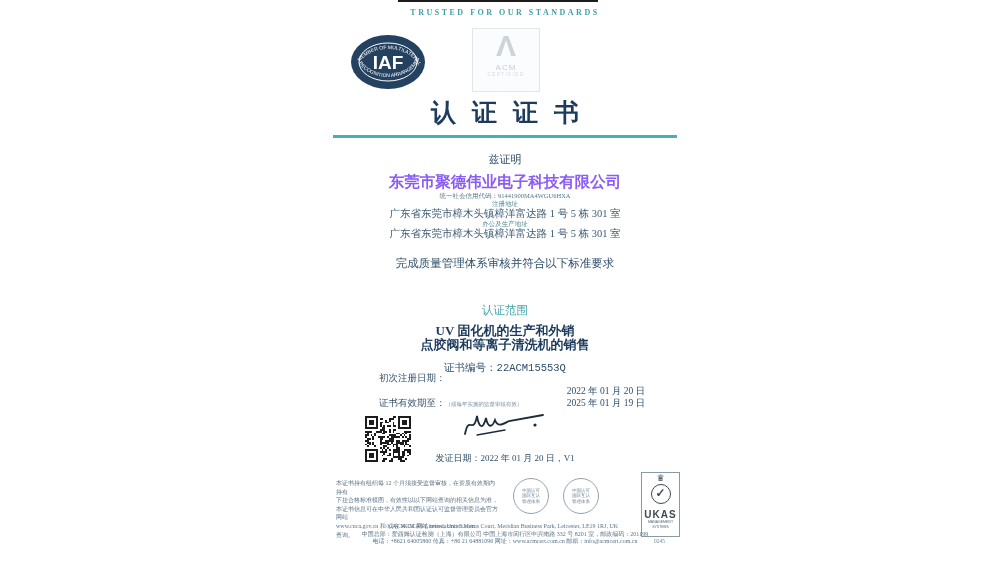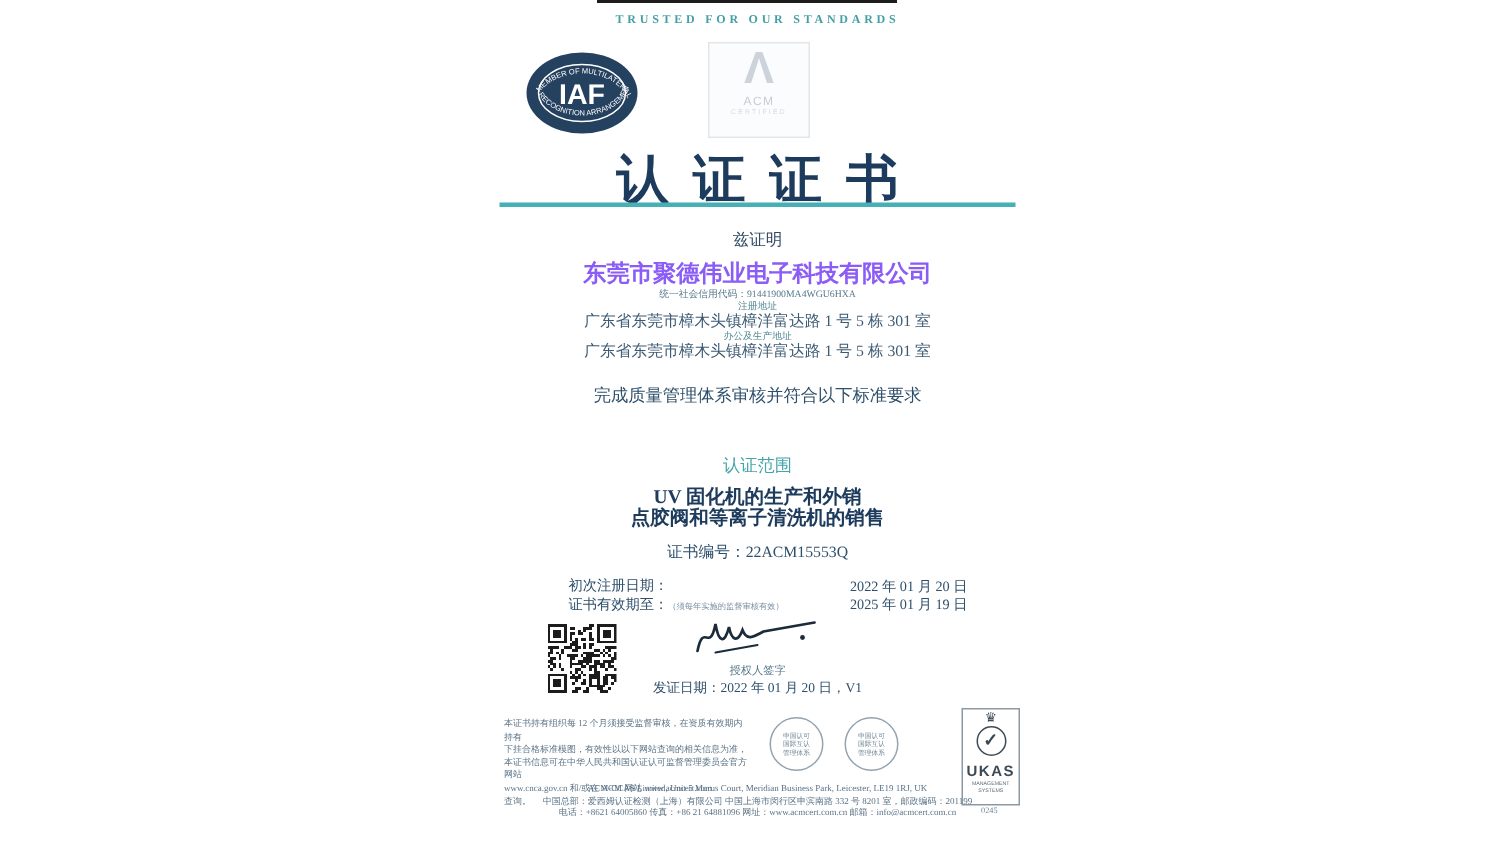--- a/index.html
+++ b/index.html
@@ -14,33 +14,33 @@
   .iaf{left:16px;top:33px;width:78px;height:58px;}
   .badge{left:139px;top:28px;width:66px;height:62px;border:1px solid #e3e6e9;background:#fbfcfd;text-align:center;}
   .badge .mark{font-size:30px;line-height:34px;color:#ccd3da;font-weight:bold;font-family:"Liberation Sans",sans-serif;}
   .badge .l1{font-size:8px;color:#c6cdd5;letter-spacing:1px;font-family:"Liberation Sans",sans-serif;}
   .badge .l2{font-size:4.5px;color:#d4dae0;letter-spacing:1.5px;font-family:"Liberation Sans",sans-serif;}
   .acmlogo{left:243px;top:40px;width:90px;height:40px;font-family:"Liberation Sans",sans-serif;}
   .acmlogo .txt{font-size:31px;font-weight:900;color:#1d3b5c;letter-spacing:0px;line-height:34px;}
   .acmlogo .tri{position:absolute;left:3px;top:26px;width:0;height:0;border-left:5px solid transparent;
                 border-right:5px solid transparent;border-bottom:8px solid #45a5aa;}
   
-  .title{top:96px;font-size:35px;font-weight:bold;color:#1d3b5c;letter-spacing:16px;padding-left:16px;box-sizing:border-box;text-align:center;}
+  .title{top:96px;font-size:25px;font-weight:bold;color:#1d3b5c;letter-spacing:16px;padding-left:16px;box-sizing:border-box;text-align:center;}
   .divider{left:0;top:135px;width:100%;height:2.5px;background:#47b0b6;}
   .intro{top:152px;font-size:11px;color:#2e4a62;}
   .company{top:172px;font-size:15.5px;font-weight:bold;color:#8b5cf6;}
   .tiny{font-size:6.5px;color:#55788d;}
   .tinylabel{font-size:6.5px;color:#4f8791;}
   .addr{font-size:10.5px;color:#3c5a73;}
   .statement{top:256px;font-size:11.5px;color:#2e4f6b;}
   .iso{top:275px;font-size:17.5px;color:#1d3b5c;letter-spacing:1px;}
   .scopelabel{top:303px;font-size:11.5px;color:#45a5aa;}
   .scope1{top:322px;font-size:13px;font-weight:bold;color:#1d3b5c;}
   .scope2{top:336px;font-size:13px;font-weight:bold;color:#1d3b5c;}
-  .certno{top:361px;font-size:10.5px;color:#2e4f6b;}
+  .certno{top:361px;font-size:10.5px;color:#2e4f6b;font-family:Liberation Mono, monospace;}
   
   .dlabel{left:46px;font-size:9.5px;color:#2e4f6b;}
   .dnote{font-size:5.5px;color:#7a8fa0;}
   .dvalue{right:32px;font-size:9.5px;color:#2e4f6b;text-align:right;}
   
   .qr{left:32px;top:416px;width:46px;height:46px;}
   .sig{left:122px;top:408px;width:104px;height:34px;}
   .signlabel{top:442px;font-size:7.5px;color:#55788d;}
   .issue{top:452px;font-size:9px;color:#2e4f6b;}
   
@@ -106,21 +106,21 @@
     <div class="abs ctr addr" style="top:207px;">广东省东莞市樟木头镇樟洋富达路 1 号 5 栋 301 室</div>
     <div class="abs ctr tinylabel" style="top:220px;">办公及生产地址</div>
     <div class="abs ctr addr" style="top:227px;">广东省东莞市樟木头镇樟洋富达路 1 号 5 栋 301 室</div>
 
     <div class="abs ctr statement">完成质量管理体系审核并符合以下标准要求</div>
     <div class="abs ctr scopelabel">认证范围</div>
     <div class="abs ctr scope1">UV 固化机的生产和外销</div>
     <div class="abs ctr scope2">点胶阀和等离子清洗机的销售</div>
     <div class="abs ctr certno">证书编号：22ACM15553Q</div>
 
-    <div class="abs dlabel" style="top:384px;">初次注册日期：</div>
+    <div class="abs dlabel" style="top:372px;">初次注册日期：</div>
     <div class="abs dvalue" style="top:385px;">2022 年 01 月 20 日</div>
     <div class="abs dlabel" style="top:397px;">
       <span>证书有效期至：</span><span class="dnote">（须每年实施的监督审核有效）</span>
     </div>
     <div class="abs dvalue" style="top:397px;">2025 年 01 月 19 日</div>
 
     <div class="abs qr">
       <svg id="qrsvg" width="46" height="46" viewBox="0 0 25 25" shape-rendering="crispEdges">
         <rect x="0" y="0" width="25" height="25" fill="#ffffff"></rect>
         <g fill="#1c1c1c">
@@ -336,21 +336,20 @@
       </svg>
     </div>
 
     <div class="abs sig">
       <svg width="104" height="34" viewBox="0 0 104 34">
         <path d="M10,26 C14,6 18,28 22,8 C24,20 28,22 31,10 C33,20 37,20 40,12 C43,20 48,16 54,13 L88,7" fill="none" stroke="#1c2b3a" stroke-width="1.8" stroke-linecap="round"></path>
         <path d="M22,27 L50,22" fill="none" stroke="#1c2b3a" stroke-width="1.4" stroke-linecap="round"></path>
         <circle cx="80" cy="17" r="1.6" fill="#1c2b3a"></circle>
       </svg>
     </div>
-    <div class="abs ctr signlabel">授权人签字</div>
     <div class="abs ctr issue">发证日期：2022 年 01 月 20 日，V1</div>
 
     <div class="abs notice">
       <div>本证书持有组织每 12 个月须接受监督审核，在资质有效期内持有</div>
       <div>下挂合格标准模图，有效性以以下网站查询的相关信息为准，</div>
       <div>本证书信息可在中华人民共和国认证认可监督管理委员会官方网站</div>
       <div>www.cnca.gov.cn 和/或在 ACM 网站 www.acmcert.com</div>
       <div>查询。</div>
     </div>
 

